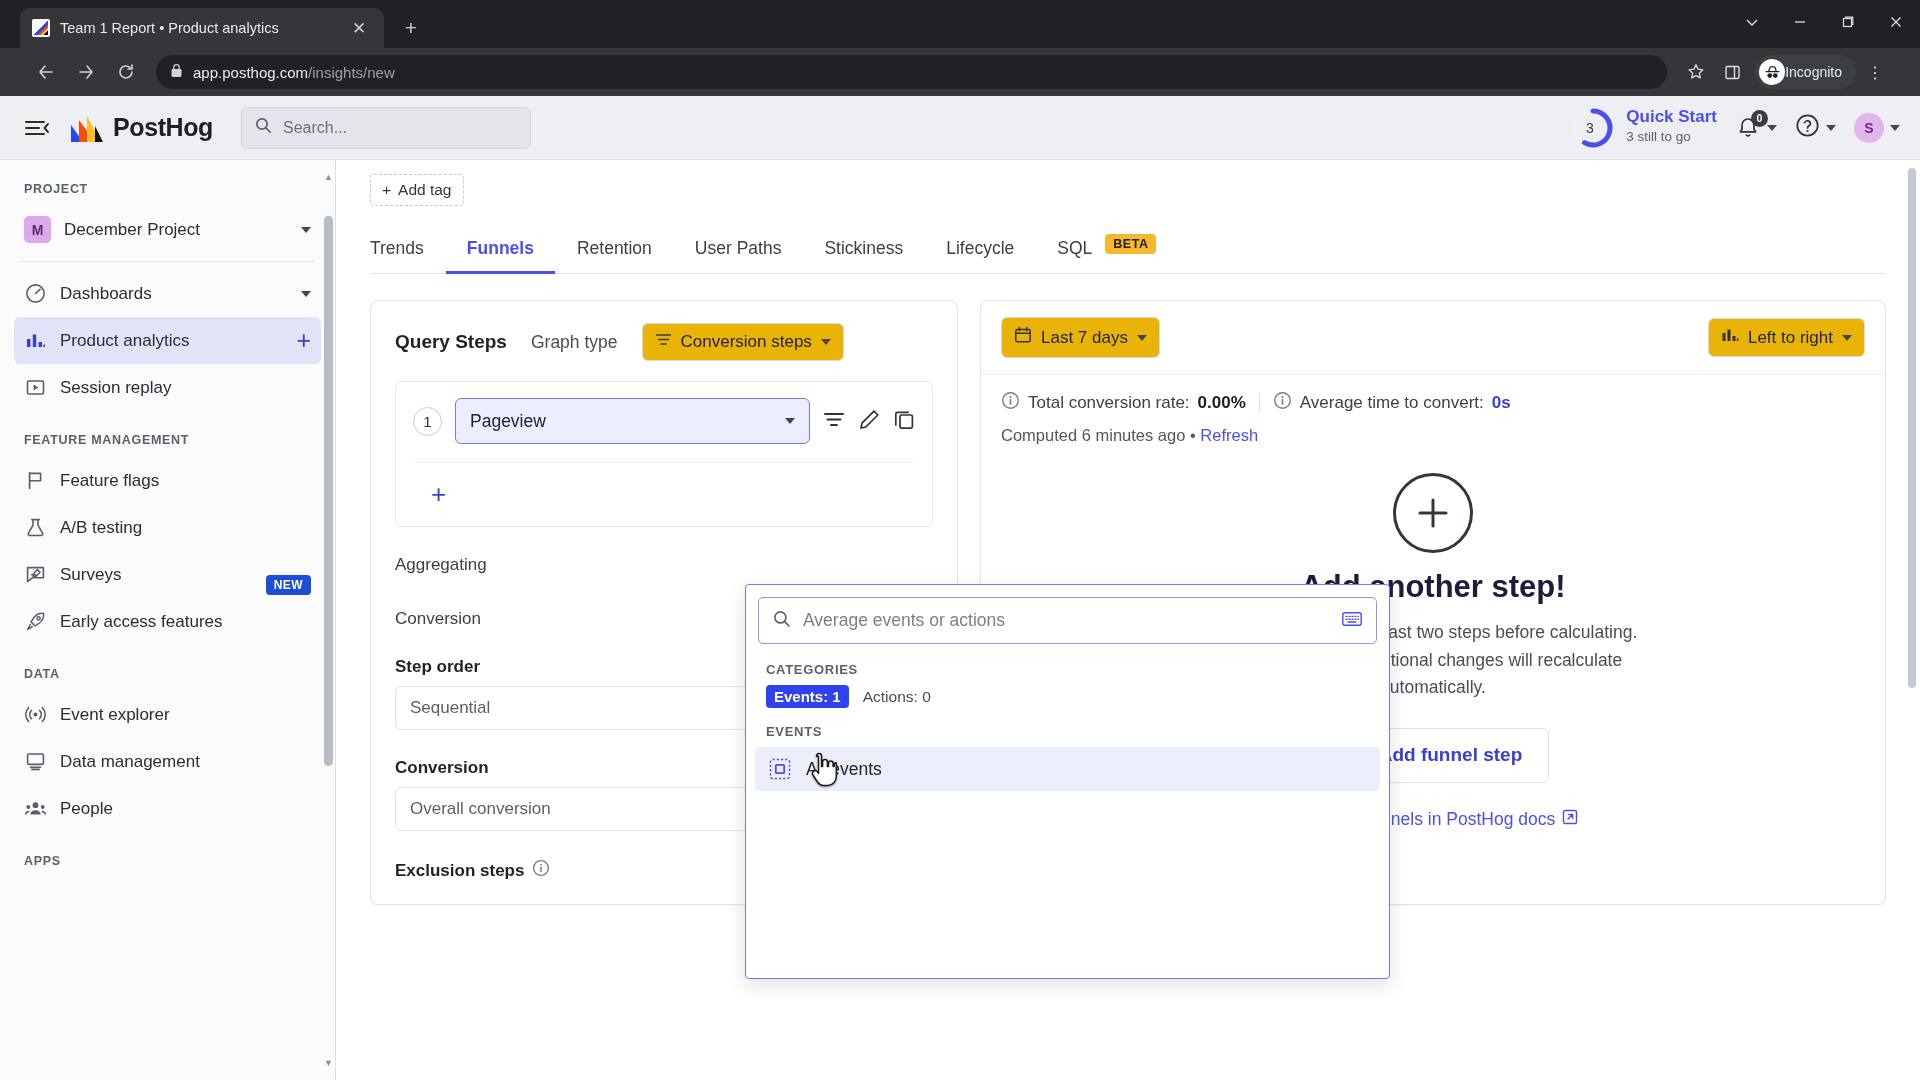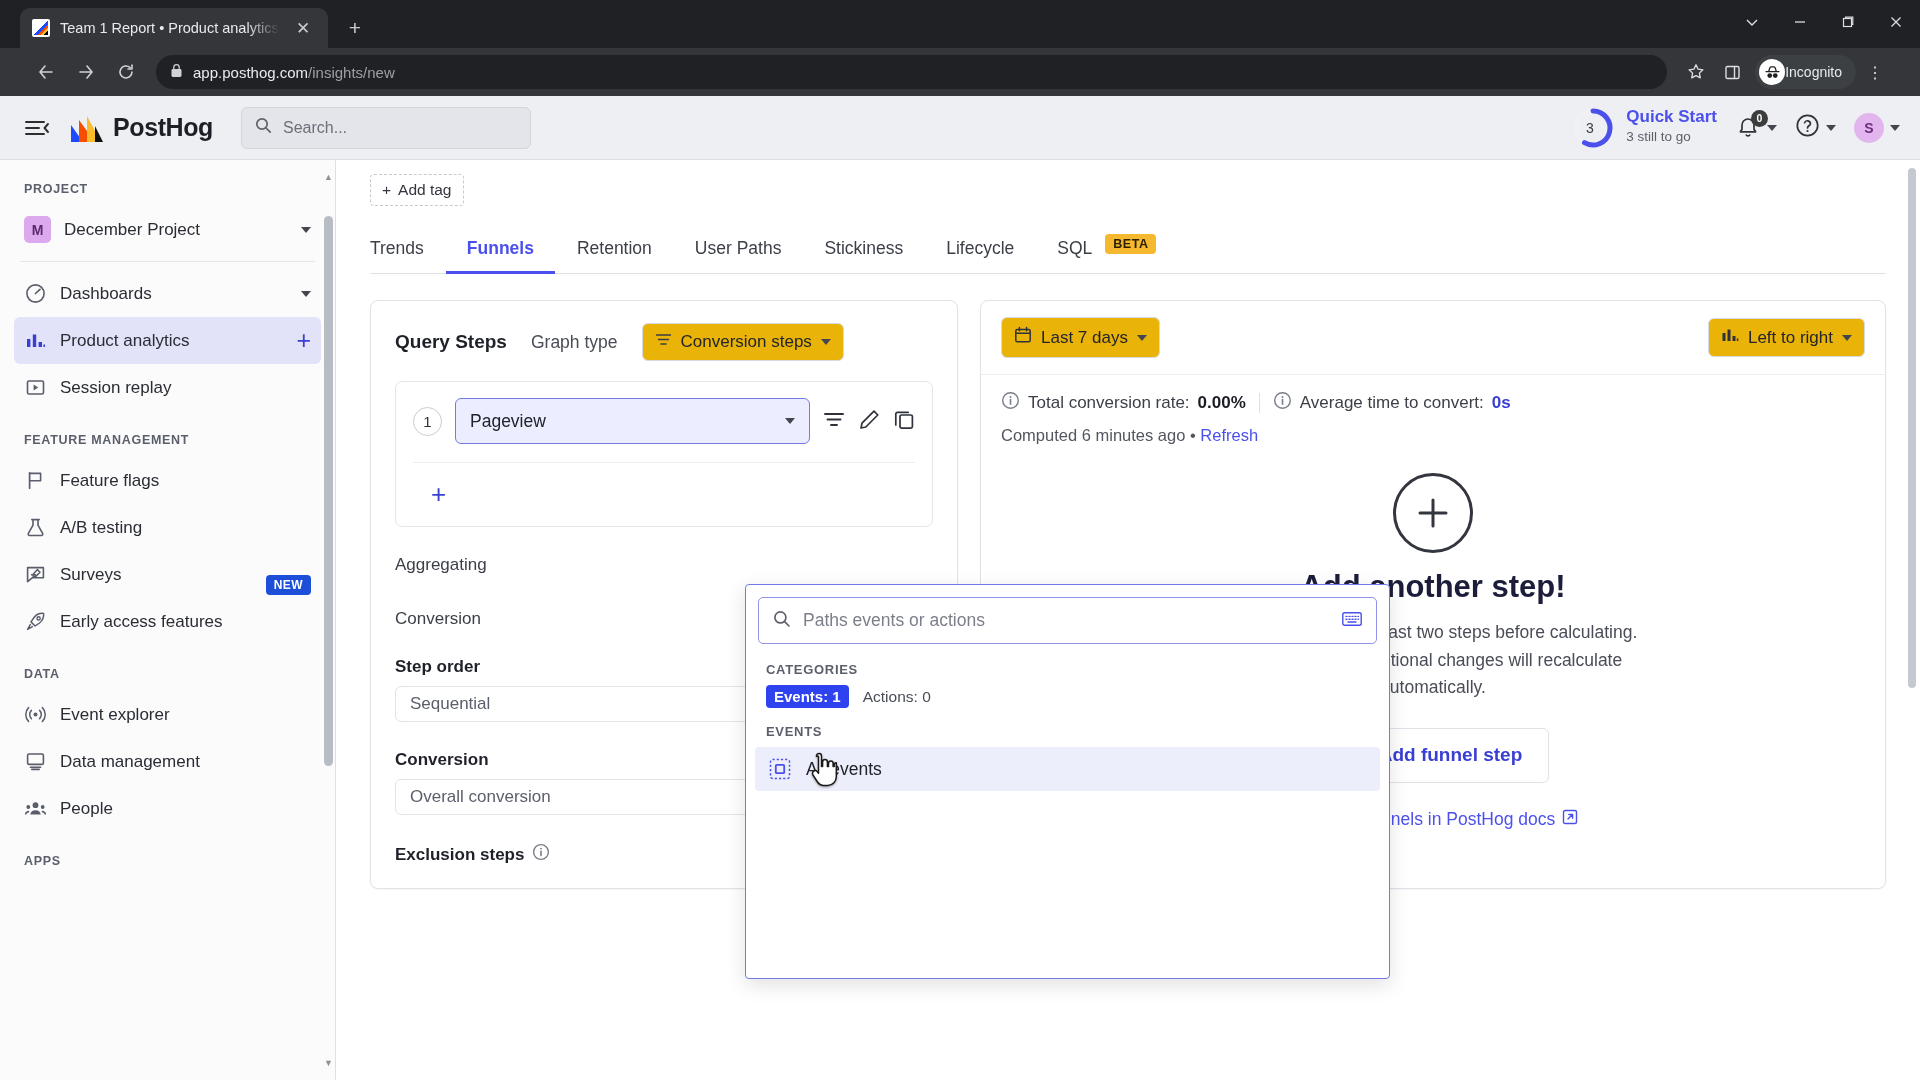--- a/index.html
+++ b/index.html
@@ -11,21 +11,21 @@
   }
 
   
   .browser { width: 1920px; height: 1080px; position: relative; }
 
   .tabstrip {
     height: 48px; background: #202124;
     display: flex; align-items: flex-end; position: relative;
   }
   .tab {
-    margin-left: 20px; height: 40px; width: 308px;
+    margin-left: 20px; height: 40px; width: 364px;
     background: #35363a; border-radius: 10px 10px 0 0;
     display: flex; align-items: center; padding: 0 12px; gap: 10px;
   }
   .tab-favicon {
     width: 18px; height: 18px; flex: none;
     background: #fff; border-radius: 2px;
     position: relative; overflow: hidden;
   }
   .tab-favicon::before {
     content: ""; position: absolute; left: 2px; top: 2px;
@@ -264,21 +264,21 @@
     padding-top: 16px; display: flex; align-items: center;
   }
   .addstep-plus { font-size: 26px; color: #3a3fd4; font-weight: 300; padding-left: 18px; }
 
   .field-label {
     margin-top: 28px; font-size: 17px; font-weight: 700; color: #1f2129;
     display: flex; align-items: center; gap: 8px;
   }
   .field-label.plain { font-weight: 400; color: #3c3f48; }
   .field-select {
-    margin-top: 9px; height: 36px; border: 1px solid #e1e3e9; border-radius: 6px;
+    margin-top: 9px; height: 44px; border: 1px solid #e1e3e9; border-radius: 6px;
     display: flex; align-items: center; justify-content: space-between;
     padding: 0 14px; font-size: 17px; color: #5b5f6b; background: #fff;
   }
 
   
   .rc-toolbar {
     display: flex; align-items: center; justify-content: space-between;
     padding: 16px 20px; border-bottom: 1px solid #eceef2;
   }
   .rc-stats { padding: 16px 20px 0 20px; }
@@ -850,21 +850,21 @@
 
         
         <div class="popover">
           <div class="pop-search">
             <span>
               <svg width="18" height="18" viewBox="0 0 18 18">
                   <circle cx="7.4" cy="7.4" r="5.5" stroke="#5d616b" stroke-width="1.7" fill="none"></circle>
                   <path d="M11.6 11.6l4.4 4.4" stroke="#5d616b" stroke-width="1.7" stroke-linecap="round"></path>
                 </svg>
             </span>
-            <span class="ph">Paths events or actions</span>
+            <span class="ph">Average events or actions</span>
             <span class="kbd-icon">
               <svg width="20" height="16" viewBox="0 0 20 16">
                   <rect x="0.8" y="1.8" width="18.4" height="12.4" rx="1.8" stroke="currentColor" stroke-width="1.4" fill="none"></rect>
                   <path d="M4 5.4h1M7 5.4h1M10 5.4h1M13 5.4h1M16 5.4h.4M4 8.2h1M7 8.2h1M10 8.2h1M13 8.2h1M16 8.2h.4M6 11h8" stroke="currentColor" stroke-width="1.4" stroke-linecap="round"></path>
                 </svg>
             </span>
           </div>
 
           <div class="pop-section">CATEGORIES</div>
           <div class="pop-cats">

